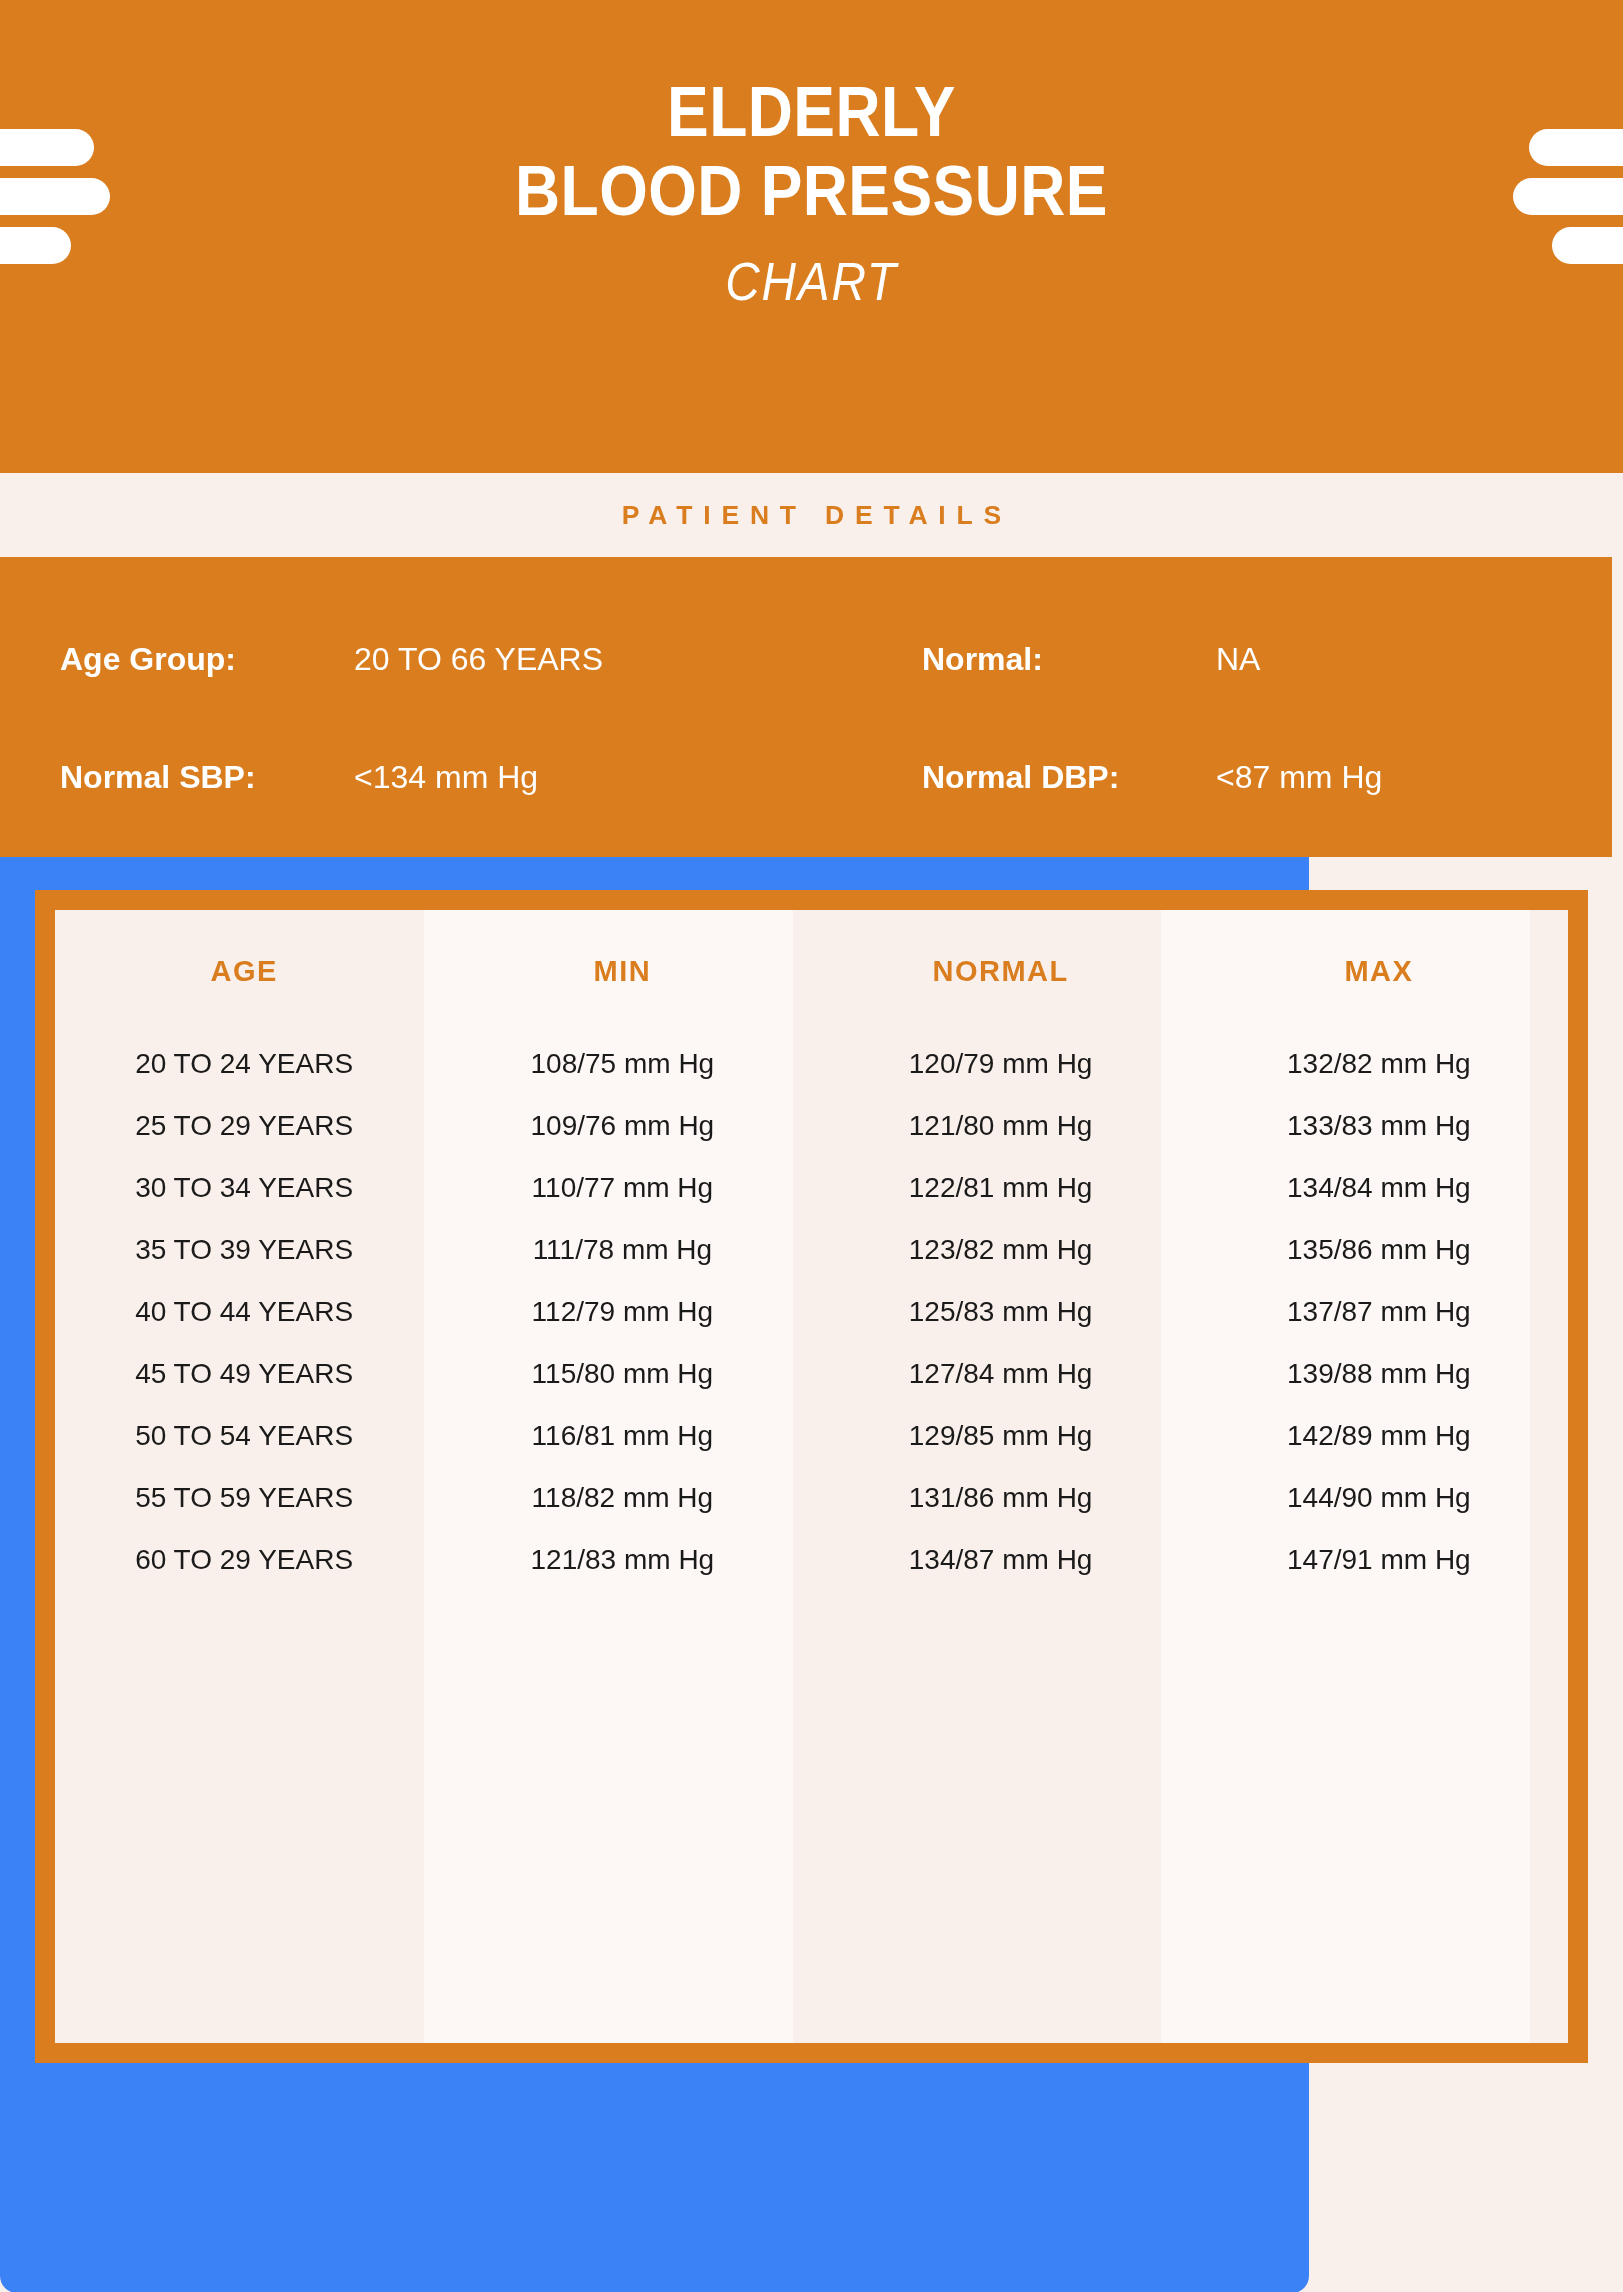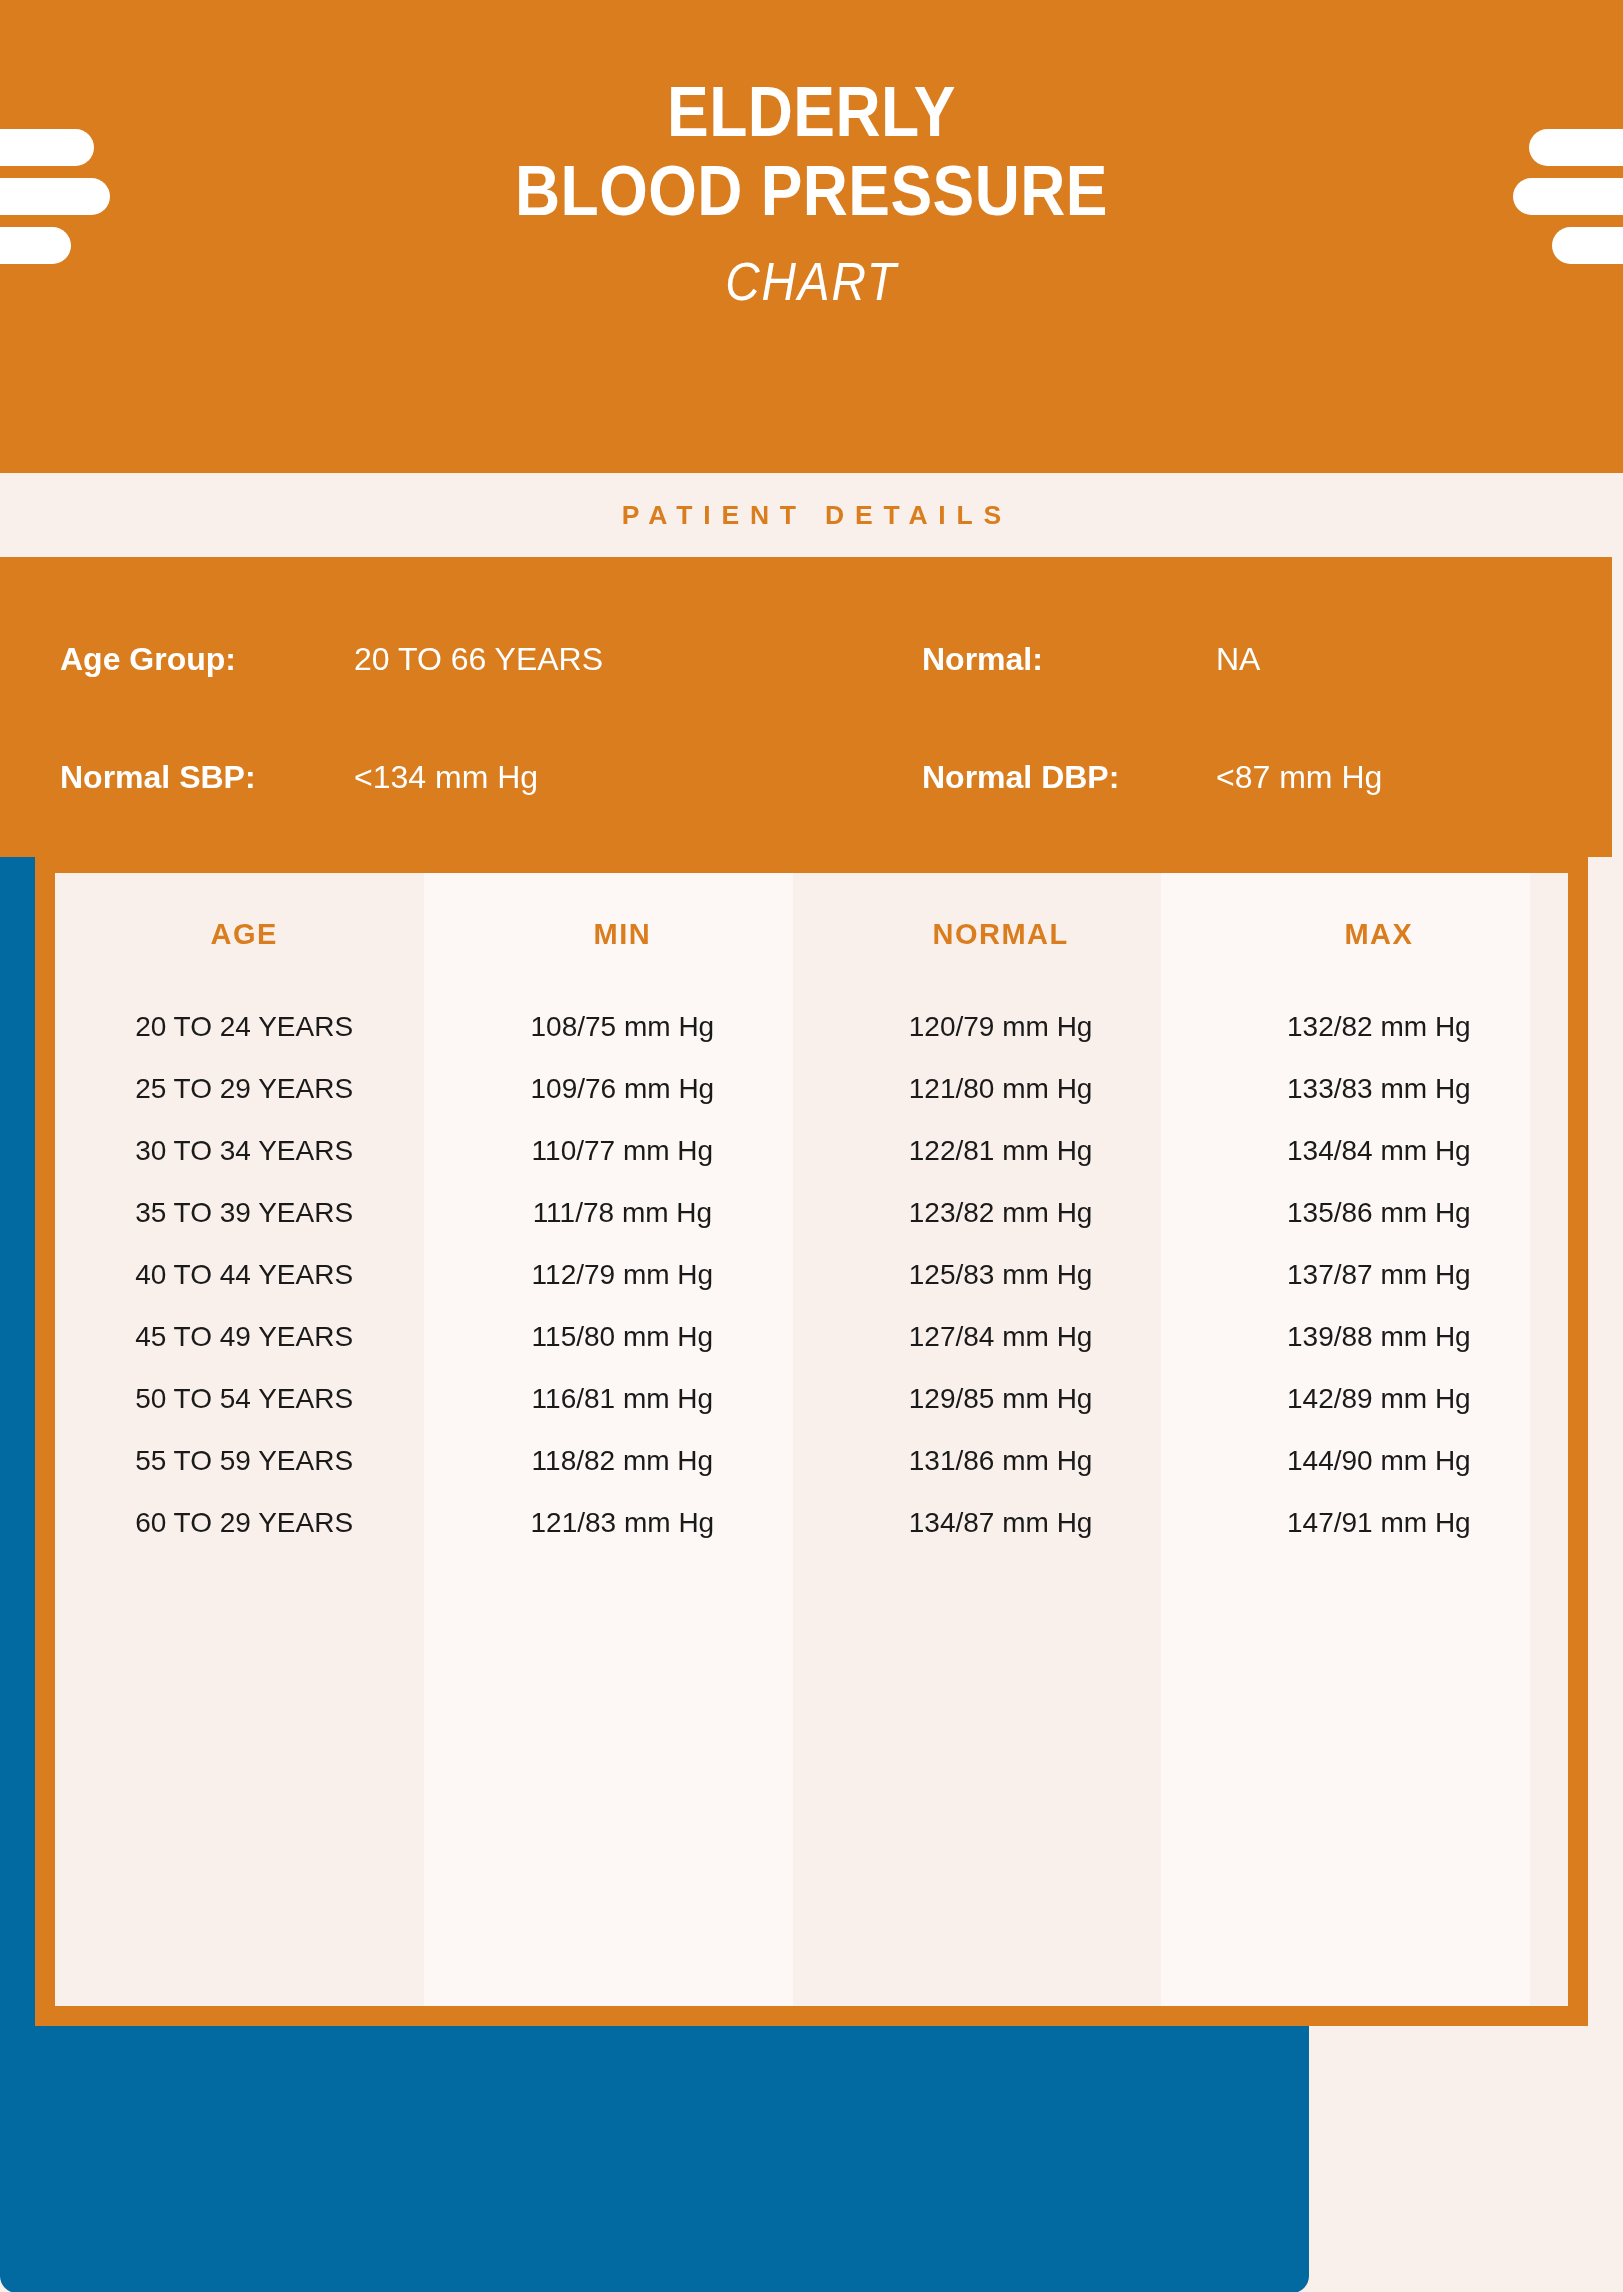--- a/index.html
+++ b/index.html
@@ -9,21 +9,21 @@
     height: 2293px;
     background: #FAF0EB;
     font-family: "Liberation Sans", sans-serif;
     overflow: hidden;
   }
 
   .page {
     position: relative;
     width: 1309px;
     height: 2293px;
-    background: #0369a1;
+    background: #3b82f6;
     border-radius: 17px;
   }
 
   
   .header {
     position: relative;
     width: 1623px;
     height: 473px;
     background: #D97D1F;
     overflow: hidden;
@@ -118,21 +118,21 @@
     font-size: 32px;
     white-space: nowrap;
   }
   .pd-label { font-weight: bold; }
   .pd-value { font-weight: normal; }
 
   
   .card {
     position: absolute;
     left: 35px;
-    top: 853px;
+    top: 890px;
     width: 1553px;
     height: 1173px;
     background: #D97D1F;
     padding: 20px;
   }
   .card-inner {
     position: relative;
     width: 100%;
     height: 100%;
     background: #FAF0EB;

